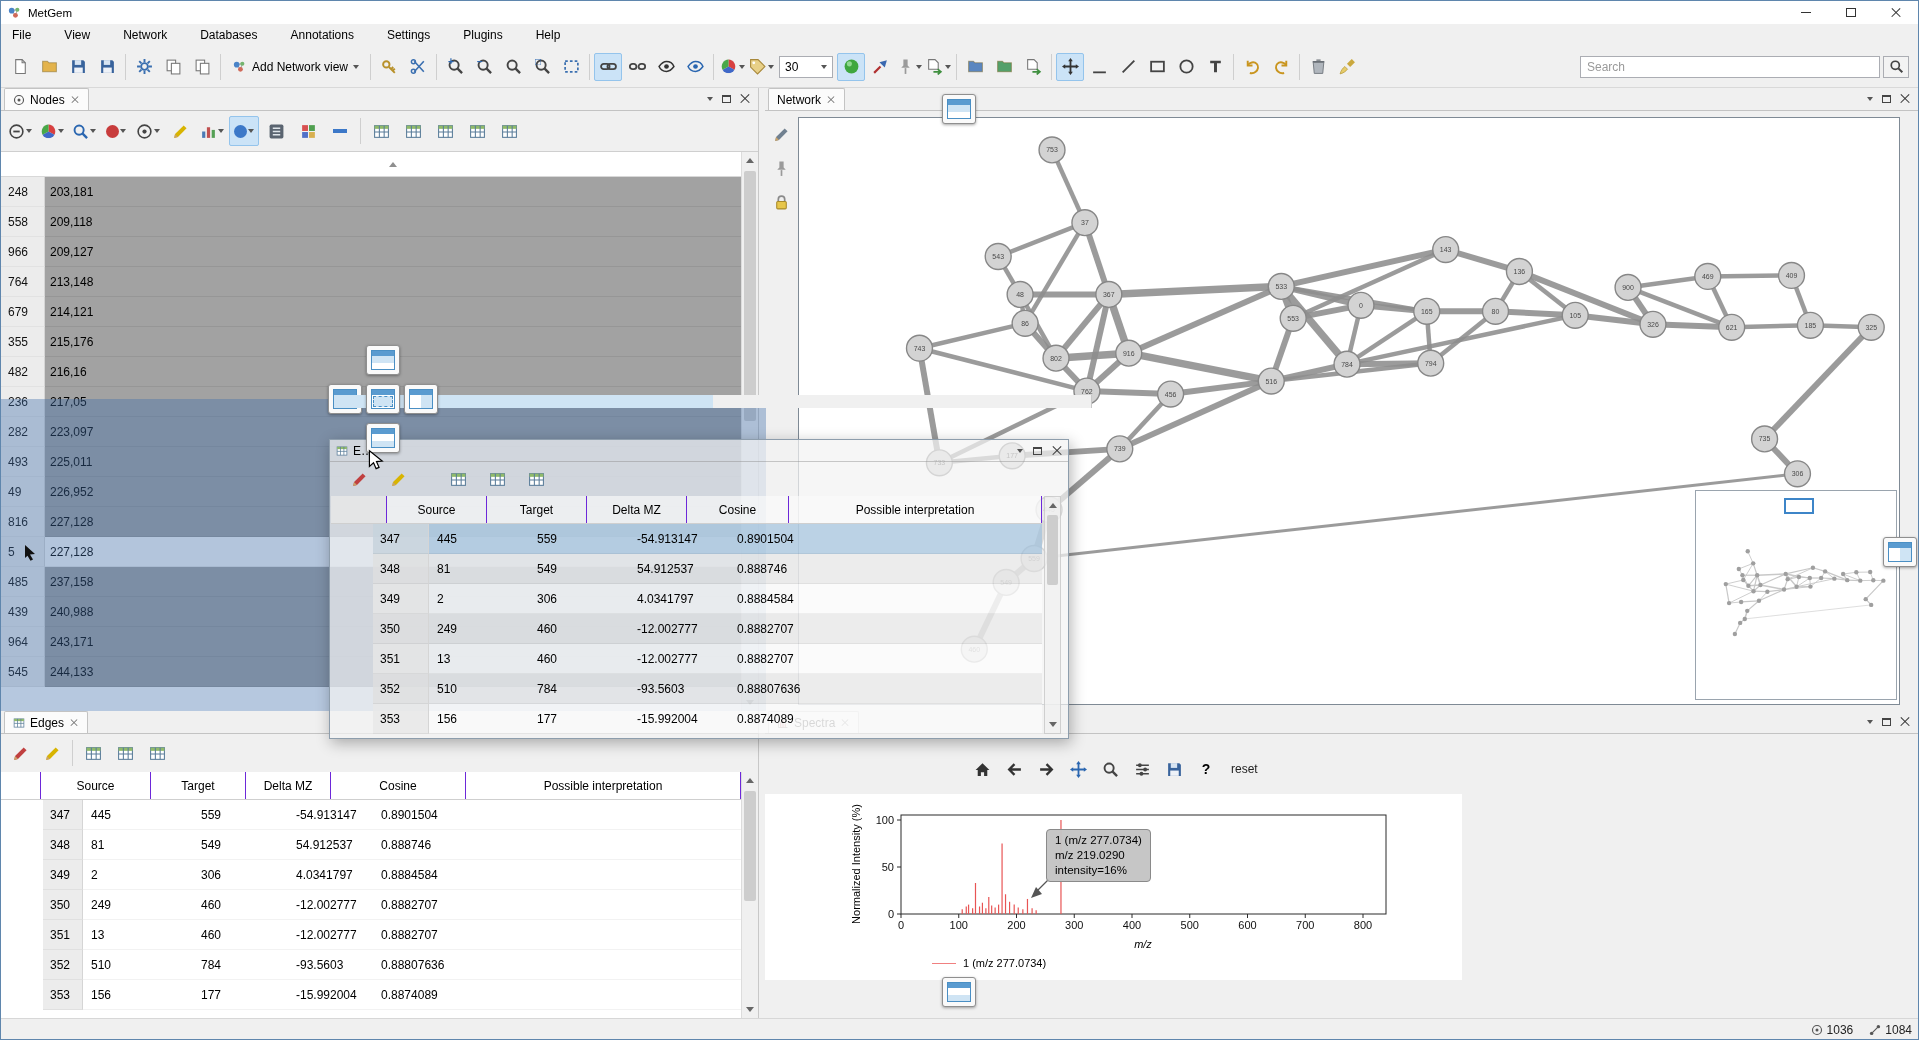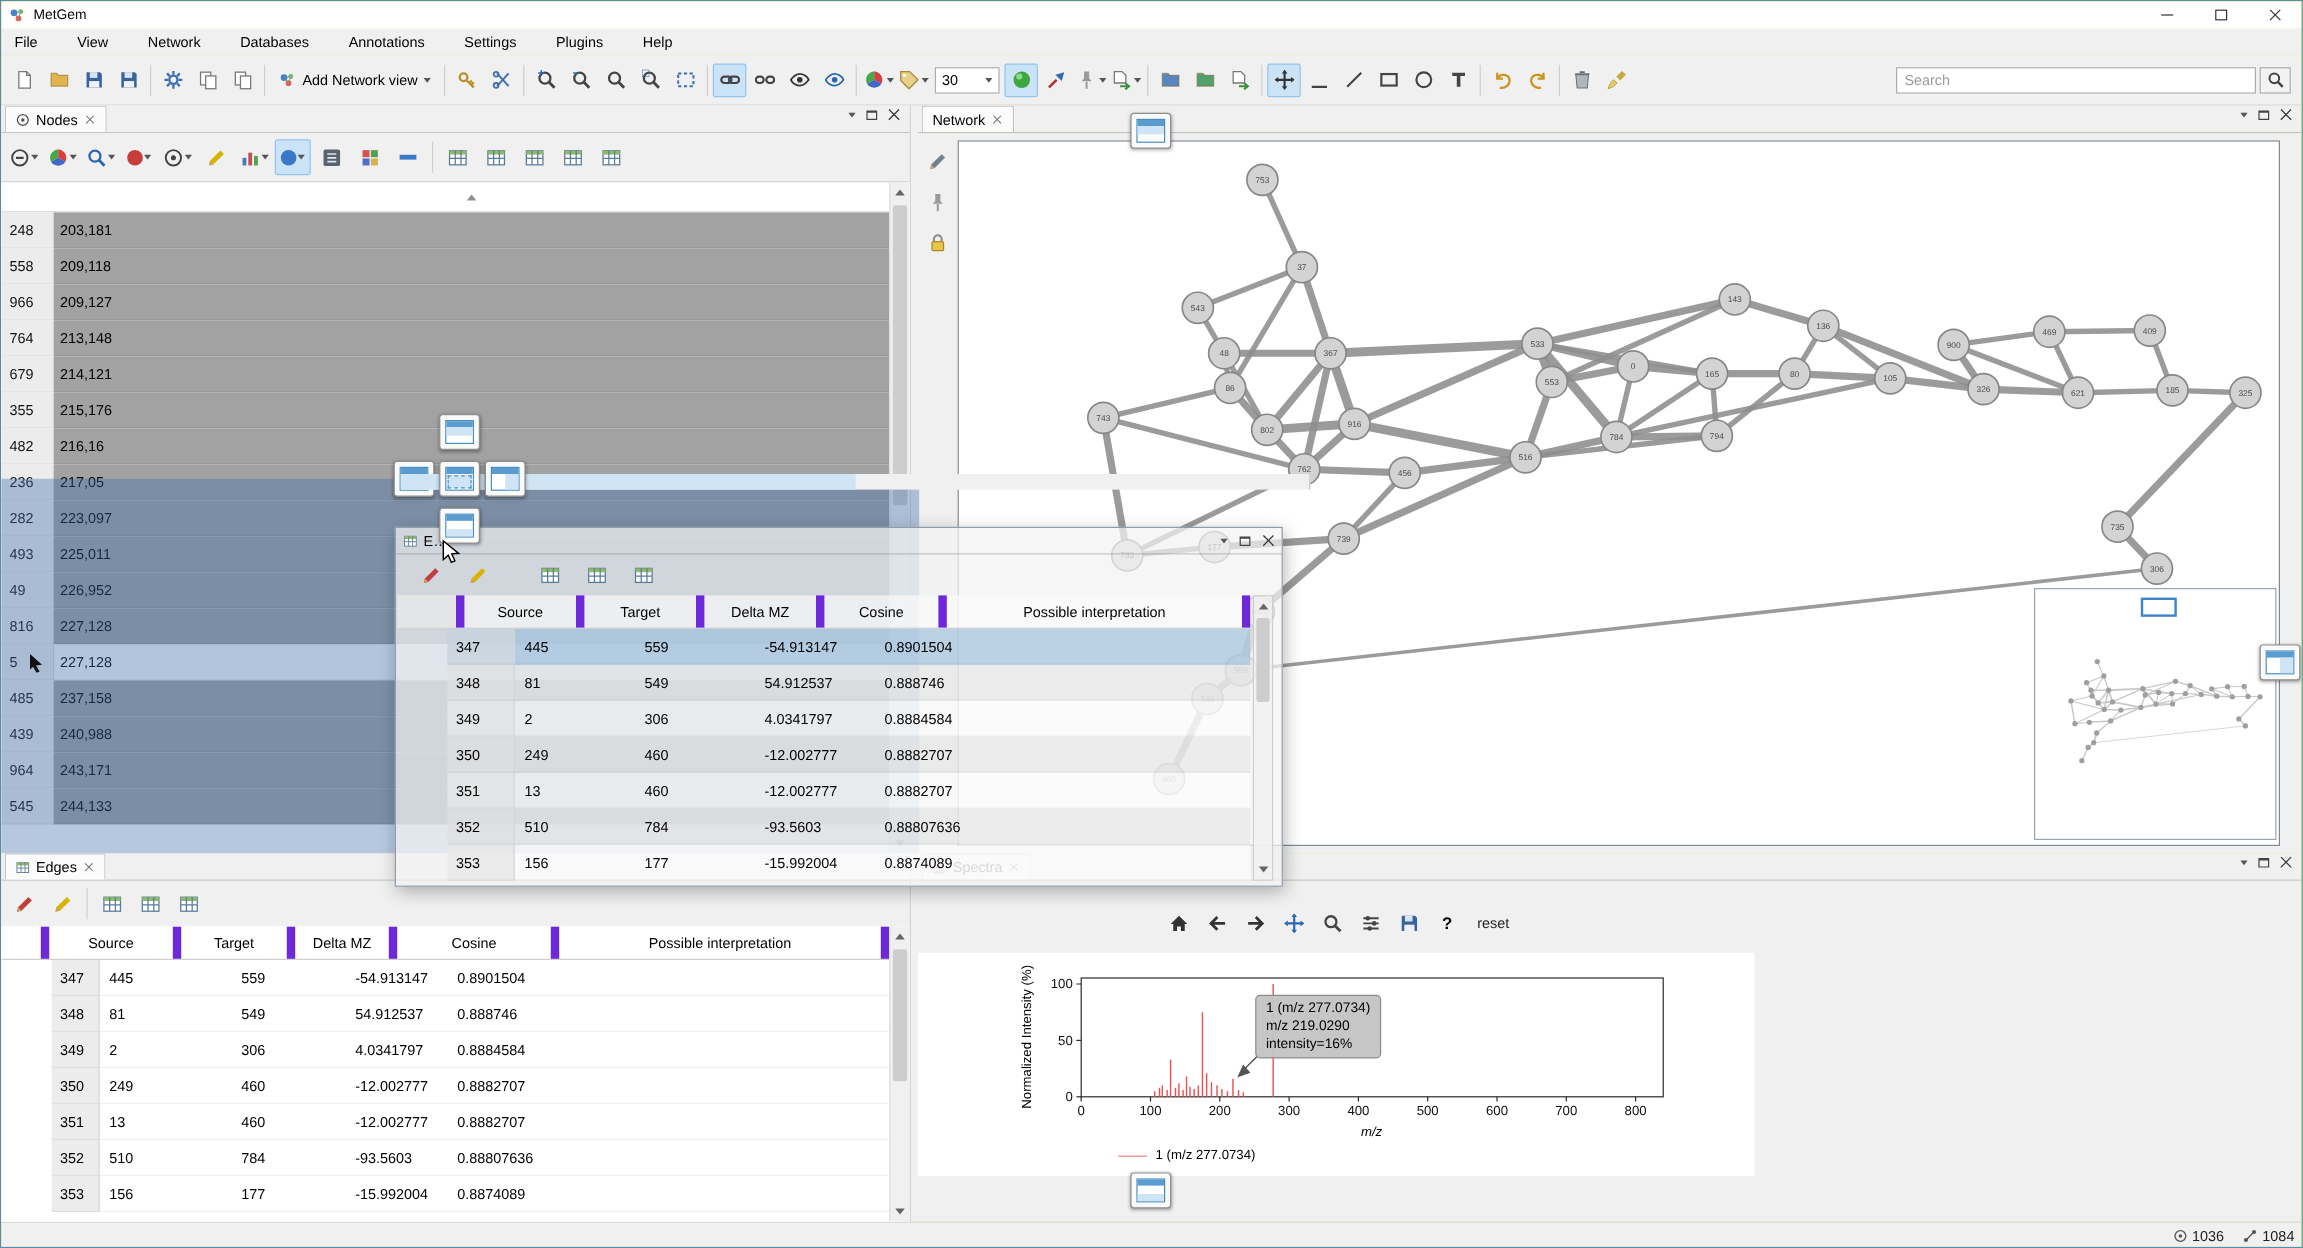--- a/index.html
+++ b/index.html
@@ -1,17 +1,17 @@
 <!DOCTYPE html>
 <html><head>
 <meta charset="utf-8">
 <style>
 *{margin:0;padding:0;box-sizing:border-box;}
 body{font-family:"Liberation Sans",sans-serif;font-size:12px;color:#000;background:#777;}
-.app{position:relative;width:1919px;height:1040px;background:#bef264;overflow:hidden;border:1px solid #5f86ad;}
+.app{position:relative;width:1919px;height:1040px;background:#fdba74;overflow:hidden;border:1px solid #5f86ad;}
 
 .titlebar{height:23px;background:#fff;display:flex;align-items:center;padding-left:6px;gap:6px;}
 .apptitle{font-size:11.5px;}
 .wincontrols{margin-left:auto;display:flex;height:100%;}
 .wc{width:45px;height:100%;display:flex;align-items:center;justify-content:center;}
 .wc-min{width:10px;height:1px;background:#333;}
 .wc-max{width:10px;height:9px;border:1px solid #333;}
 .xicon{position:relative;width:10px;height:10px;display:inline-block;}
 .xicon::before,.xicon::after{content:"";position:absolute;left:-1px;top:4.4px;width:12px;height:1.2px;background:#333;}
 .xicon::before{transform:rotate(45deg);}.xicon::after{transform:rotate(-45deg);}
@@ -30,21 +30,21 @@
 .addnet{display:flex;align-items:center;gap:5px;padding:0 7px;height:28px;}
 .searchwrap{margin-left:auto;display:flex;align-items:center;gap:3px;padding-right:4px;}
 .searchwrap input{width:300px;height:22px;border:1px solid #abadb3;padding:0 6px;font:12px "Liberation Sans",sans-serif;color:#222;background:#fff;}
 .searchwrap input::placeholder{color:#9a9a9a;}
 .searchbtn{width:26px;height:22px;border:1px solid #abadb3;background:#f3f3f3;display:flex;align-items:center;justify-content:center;}
 
 .main{display:flex;height:930px;}
 .left{width:758px;display:flex;flex-direction:column;border-right:1px solid #c8c8c8;background:#f0f0f0;}
 .vsplit{width:6px;background:#f0f0f0;}
 .right{flex:1;display:flex;flex-direction:column;}
-.tabbar{height:23px;display:flex;background:#f0f0f0;border-bottom:1px solid #c3c3c3;}
+.tabbar{height:23px;display:flex;align-items:flex-end;background:#f0f0f0;border-bottom:1px solid #c3c3c3;}
 .tab{height:22px;display:flex;align-items:center;gap:5px;padding:0 8px;margin-left:3px;background:#fbfbfb;border:1px solid #c3c3c3;border-bottom:none;border-radius:2px 2px 0 0;}
 .tabx{transform:scale(.75);opacity:.75;}
 .tabbtns{margin-left:auto;display:flex;align-items:center;gap:9px;padding-right:8px;padding-bottom:6px;}
 .floatglyph{width:9px;height:8px;border:1px solid #444;border-top-width:2px;display:inline-block;}
 .nodes-panel{height:623px;display:flex;flex-direction:column;}
 .edges-panel{height:307px;display:flex;flex-direction:column;}
 .paneltb{display:flex;align-items:center;gap:2px;padding:0 4px;background:#f0f0f0;}
 .nodes-panel .paneltb{height:40px;}
 .edges-panel .paneltb{height:38px;}
 .ptb{min-width:30px;height:30px;display:flex;align-items:center;justify-content:center;gap:1px;position:relative;border:1px solid transparent;border-radius:2px;}
@@ -67,21 +67,21 @@
 .tri-u{width:0;height:0;border-left:4px solid transparent;border-right:4px solid transparent;border-bottom:5px solid #666;}
 .tri-d{width:0;height:0;border-left:4px solid transparent;border-right:4px solid transparent;border-top:5px solid #666;}
 .sthumb{position:absolute;left:2px;right:2px;background:#cdcdcd;border-radius:2px;}
 
 .edgestable{flex:1;position:relative;background:#fff;}
 .etwrap{position:absolute;left:0;right:17px;top:0;bottom:0;overflow:hidden;}
 .er{display:flex;height:30px;background:#fff;margin-left:42px;}
 .er .ec{display:flex;align-items:center;padding-left:8px;border-bottom:1px solid rgba(0,0,0,.05);overflow:hidden;white-space:nowrap;}
 .er .c0{background:#ececec;border-right:1px solid #d5d5d5;padding-left:7px;}
 .ehead{display:flex;height:28px;background:#fff;border-bottom:1px solid #cfcfcf;}
-.ehead .ec{display:flex;align-items:center;justify-content:center;border-right:7px solid #6d28d9;padding:0;overflow:hidden;white-space:nowrap;}
+.ehead .ec{display:flex;align-items:center;justify-content:center;border-right:1px solid #6d28d9;padding:0;overflow:hidden;white-space:nowrap;}
 .dk .c0{width:40px;}.dk .c1{width:110px;}.dk .c2{width:95px;}.dk .c3{width:85px;}.dk .c4{width:135px;}.dk .c5{flex:1;}
 .ft .c0{width:56px;}.ft .c1{width:100px;}.ft .c2{width:100px;}.ft .c3{width:100px;}.ft .c4{width:102px;}.ft .c5{flex:1;}
 
 .network-panel{height:623px;display:flex;flex-direction:column;}
 .netbody{flex:1;position:relative;background:#f0f0f0;}
 .minitb{position:absolute;left:3px;top:10px;display:flex;flex-direction:column;gap:8px;}
 .minitb .ptb{min-width:26px;height:26px;}
 .netcanvas{position:absolute;left:33px;top:6px;width:1102px;height:588px;background:#fff;border:1px solid #7f8a95;}
 .netsvg{width:100%;height:100%;display:block;}
 .minimap{position:absolute;right:2px;bottom:4px;width:202px;height:210px;background:#fff;border:1px solid #9aa4ae;}

